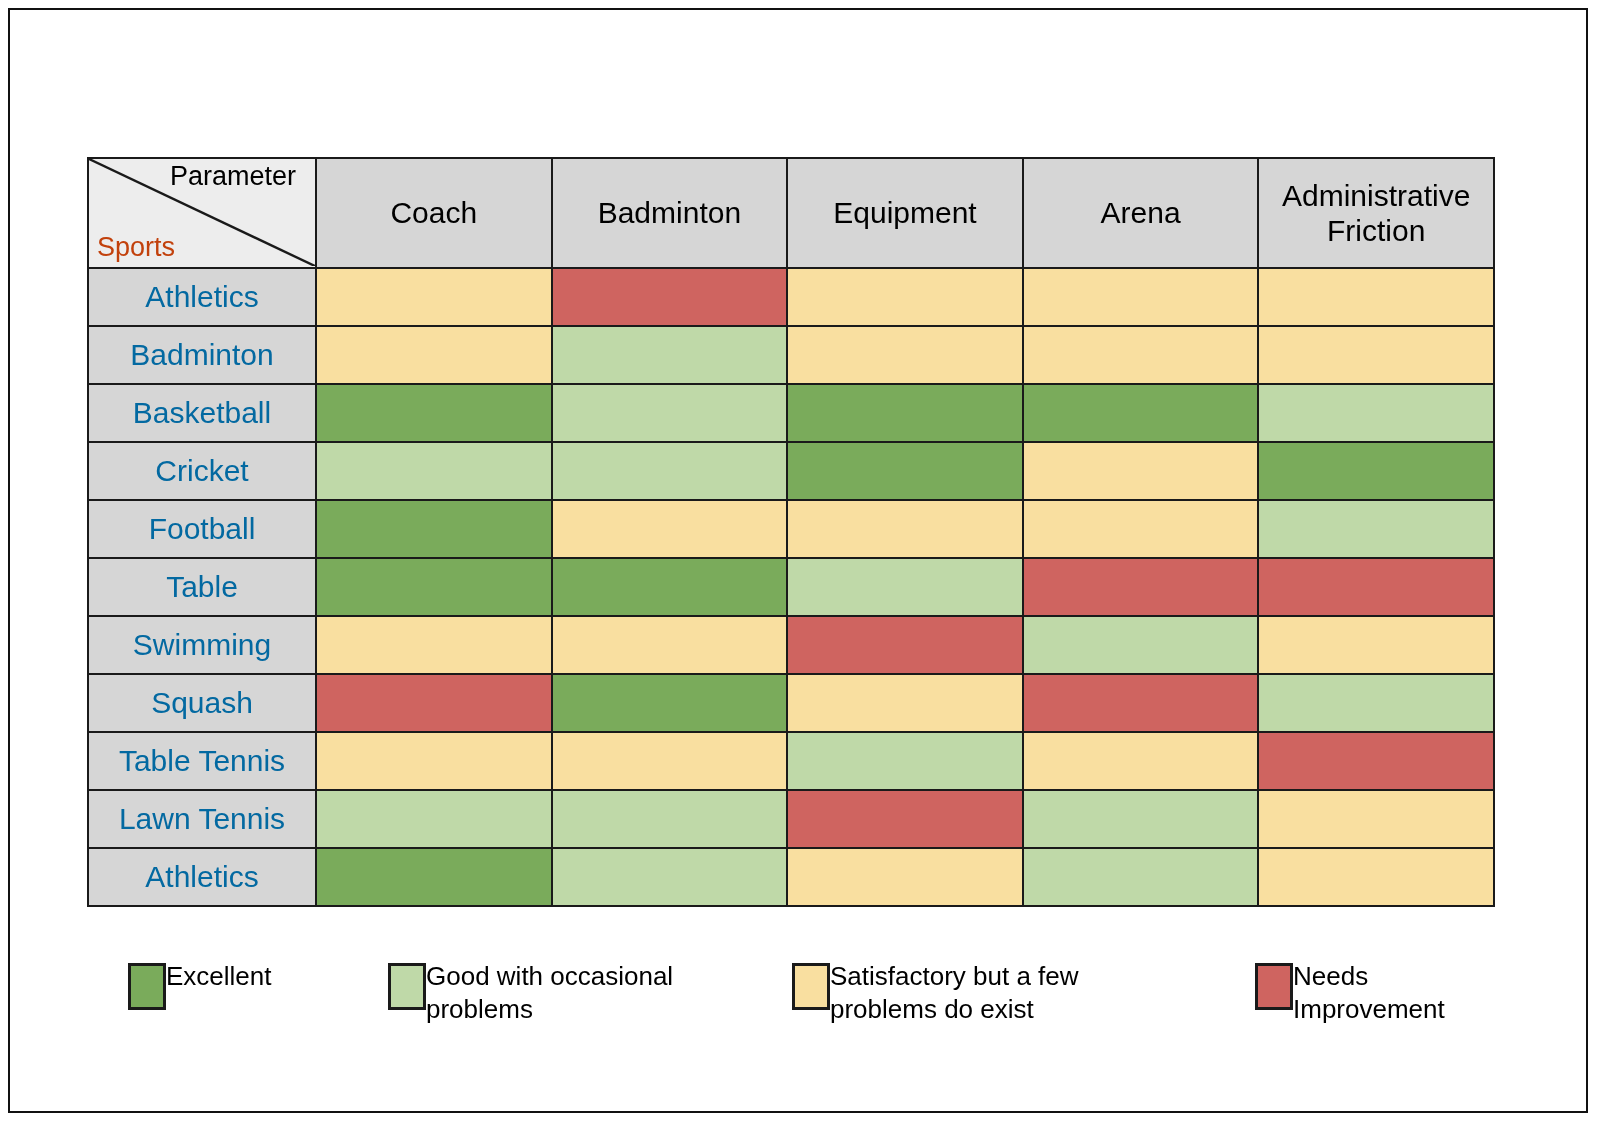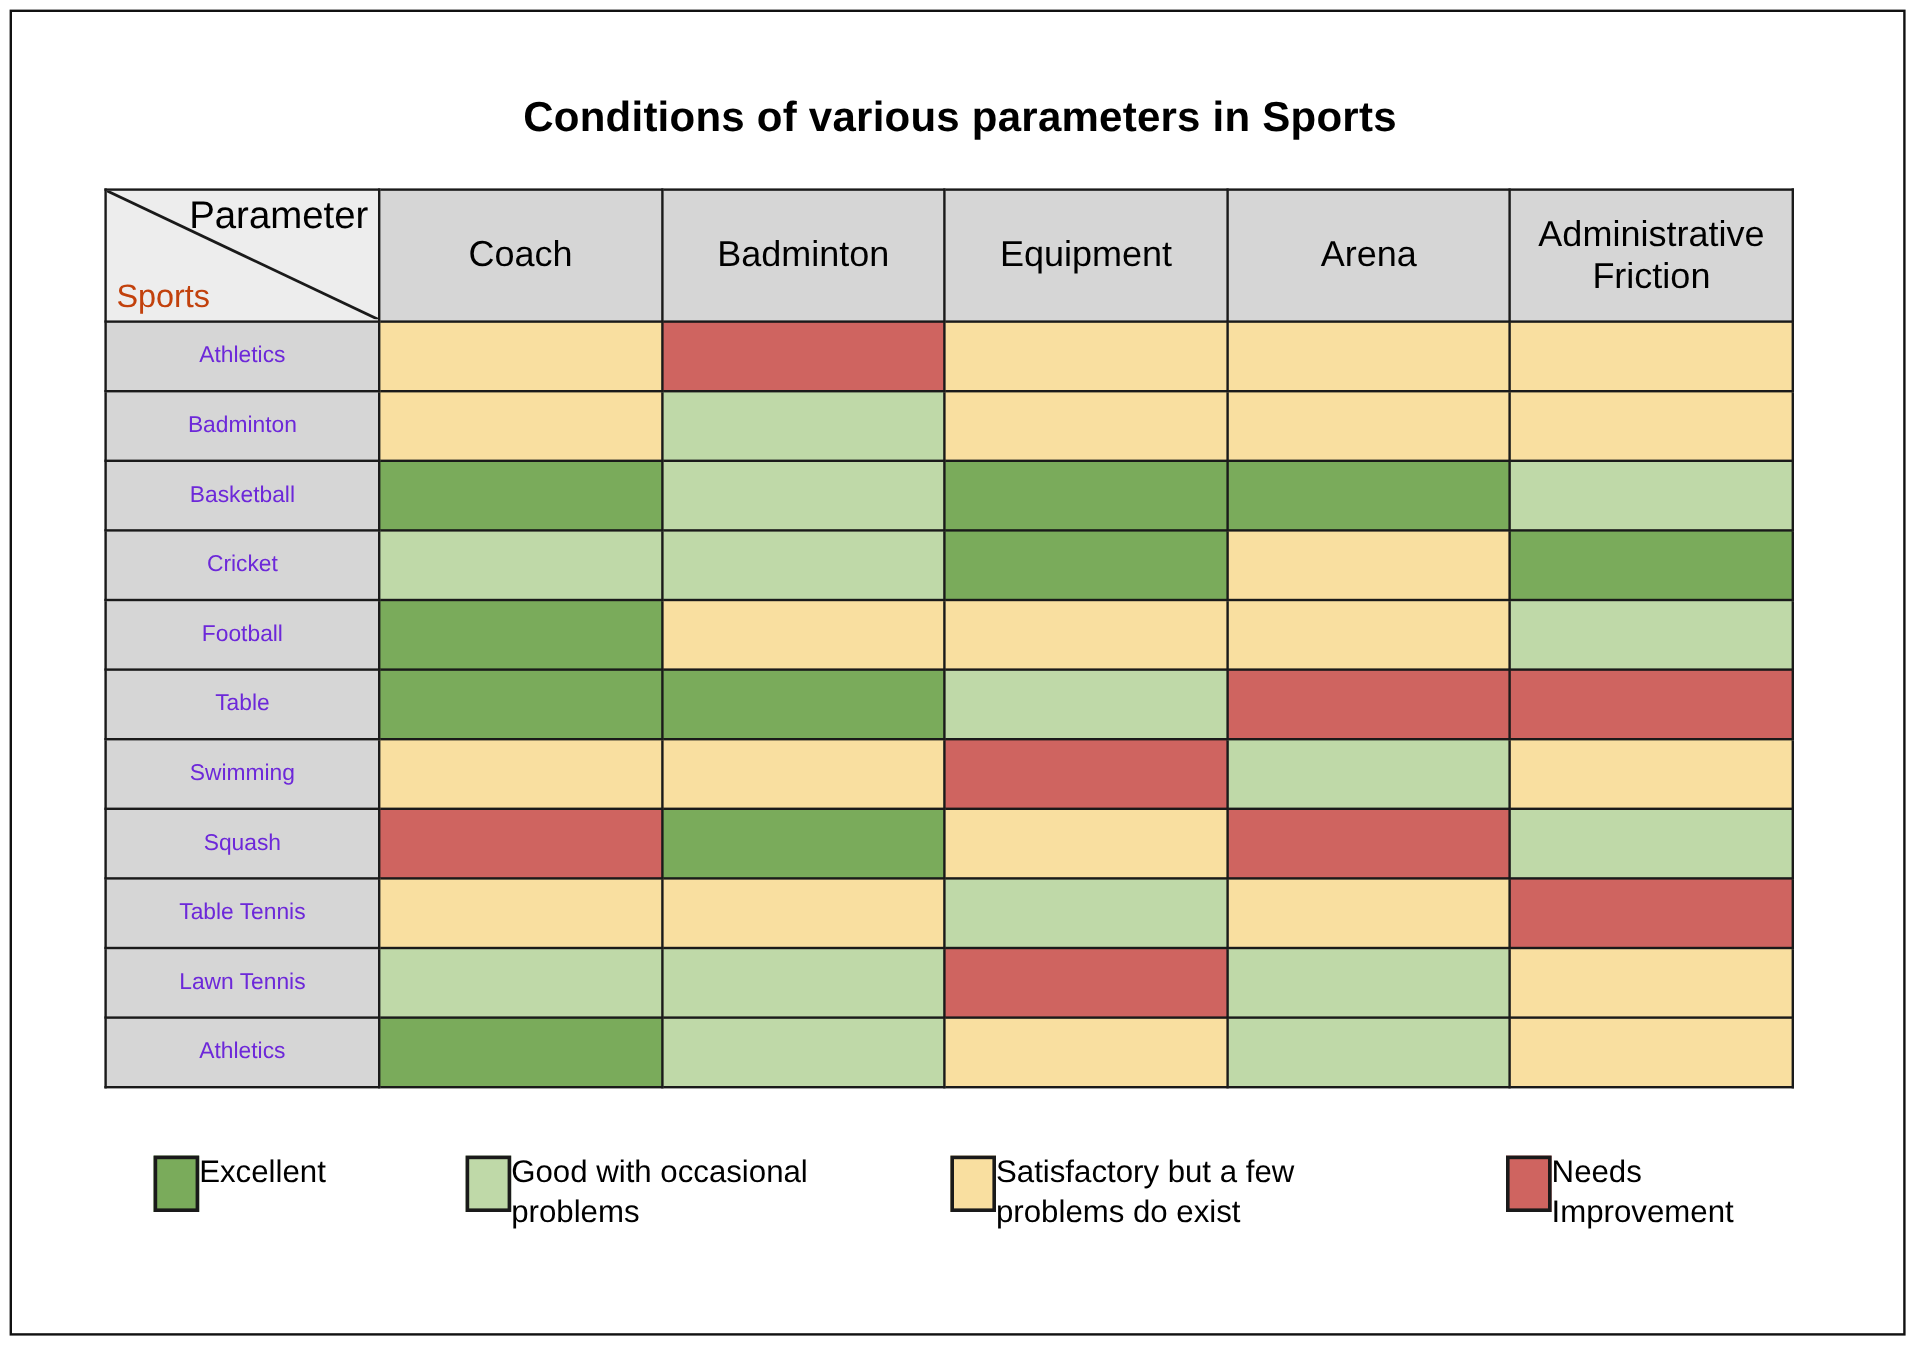--- a/index.html
+++ b/index.html
@@ -67,42 +67,42 @@
     position: relative;
     padding: 0;
   }
   th.corner .diag {
     position: absolute;
     inset: 0;
     display: block;
   }
   th.corner .lbl-param {
     position: absolute;
-    right: 8px;
+    right: 19px;
     top: 4px;
-    font-size: 32px;
+    font-size: 27px;
     font-weight: normal;
     color: #000;
     line-height: 1;
   }
   th.corner .lbl-sports {
     position: absolute;
     left: 8px;
     bottom: 6px;
     font-size: 27px;
     font-weight: normal;
     color: #c2410c;
     line-height: 1;
   }
 
   tbody td.rowlab {
     height: 56px;
     background: #d6d6d6;
-    font-size: 19px;
-    color: #6d28d9;
+    font-size: 30px;
+    color: #0369a1;
     text-align: center;
     vertical-align: middle;
     white-space: nowrap;
   }
   tbody td.cell {
     height: 56px;
   }
 
   
   .v-excellent     { background: #7aab5b; }
@@ -142,21 +142,20 @@
   #legend-excellent    { left: 118px; }
   #legend-good         { left: 378px; }
   #legend-satisfactory { left: 782px; }
   #legend-needs        { left: 1245px; }
 </style>
 </head>
 <body>
 
 <div id="page">
 
-  <div id="title">Conditions of various parameters in Sports</div>
 
   <table id="matrix">
     <colgroup>
       <col class="c-rowlab">
       <col class="c-data">
         <col class="c-data">
         <col class="c-data">
         <col class="c-data">
         <col class="c-data">
     </colgroup>

